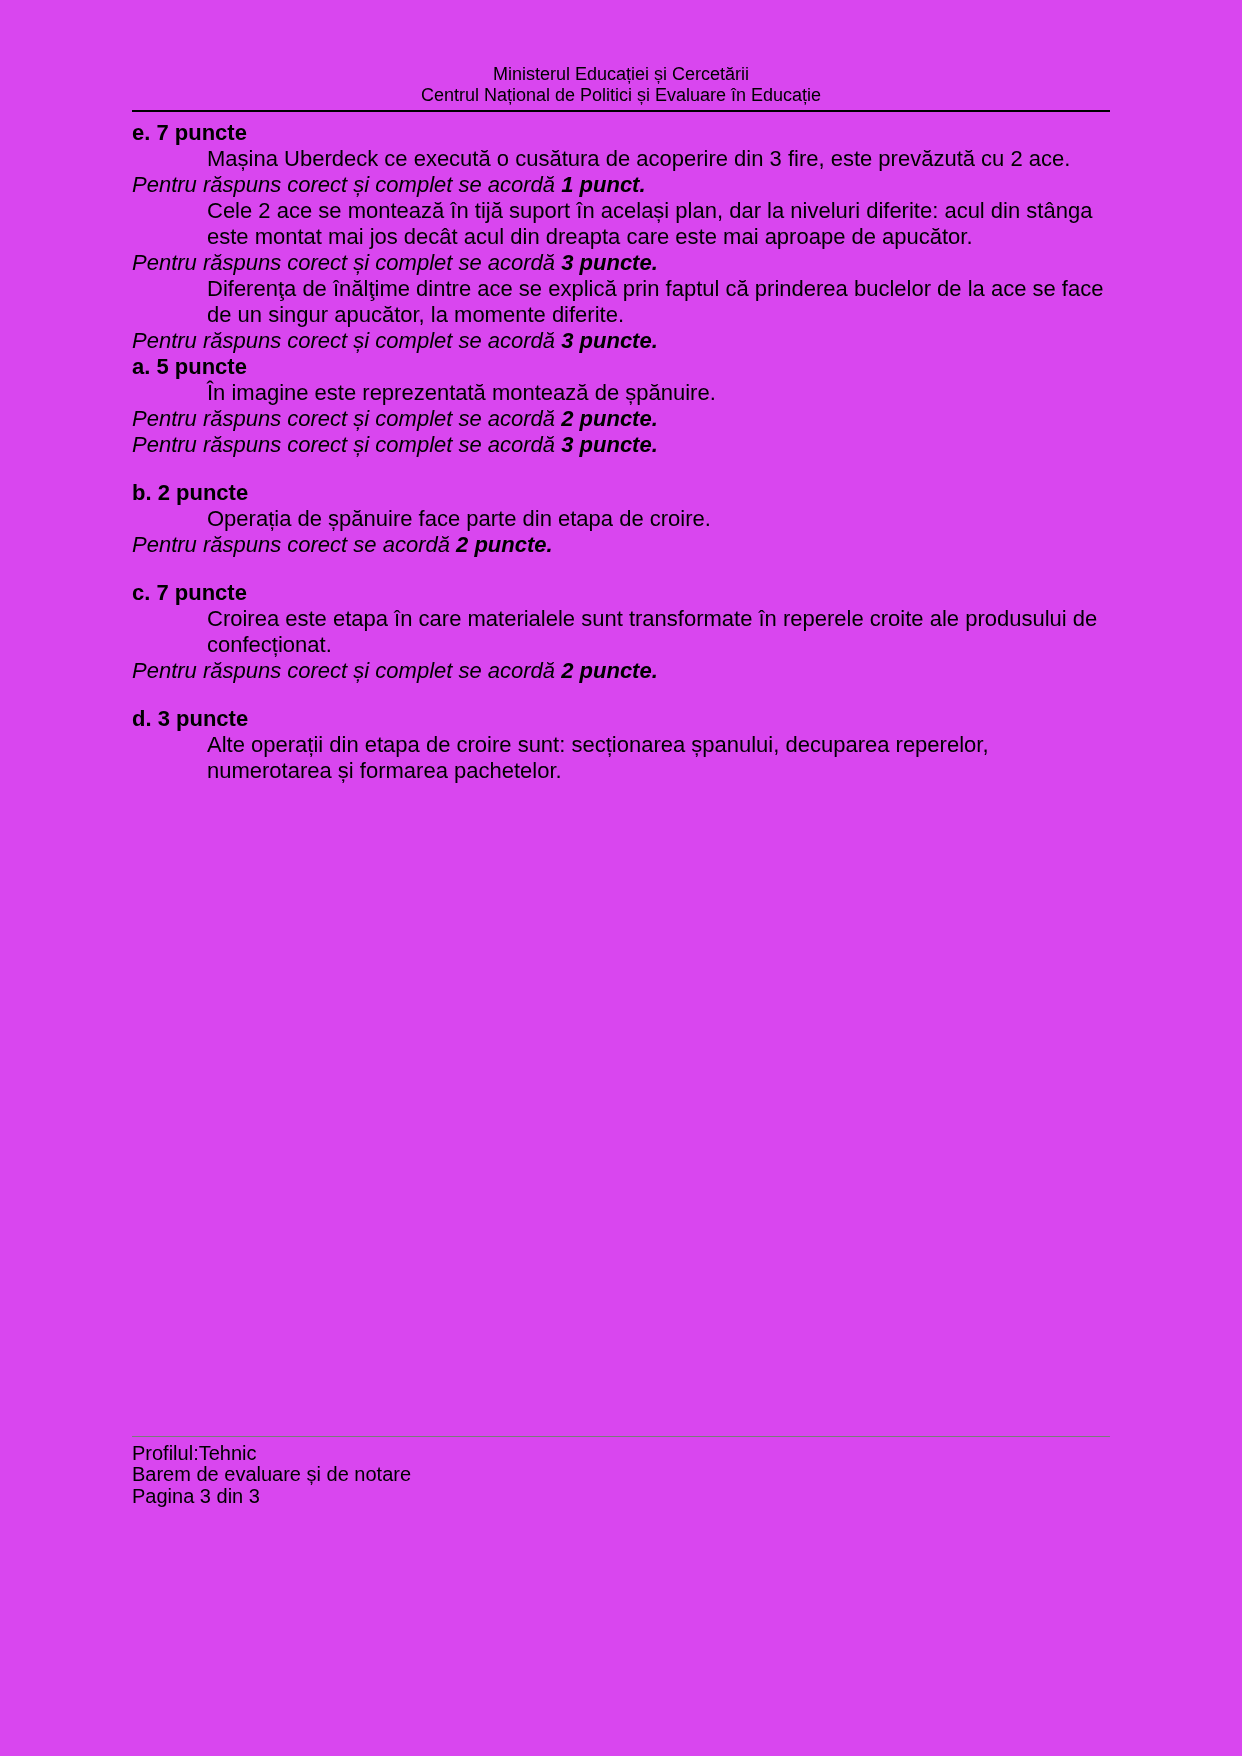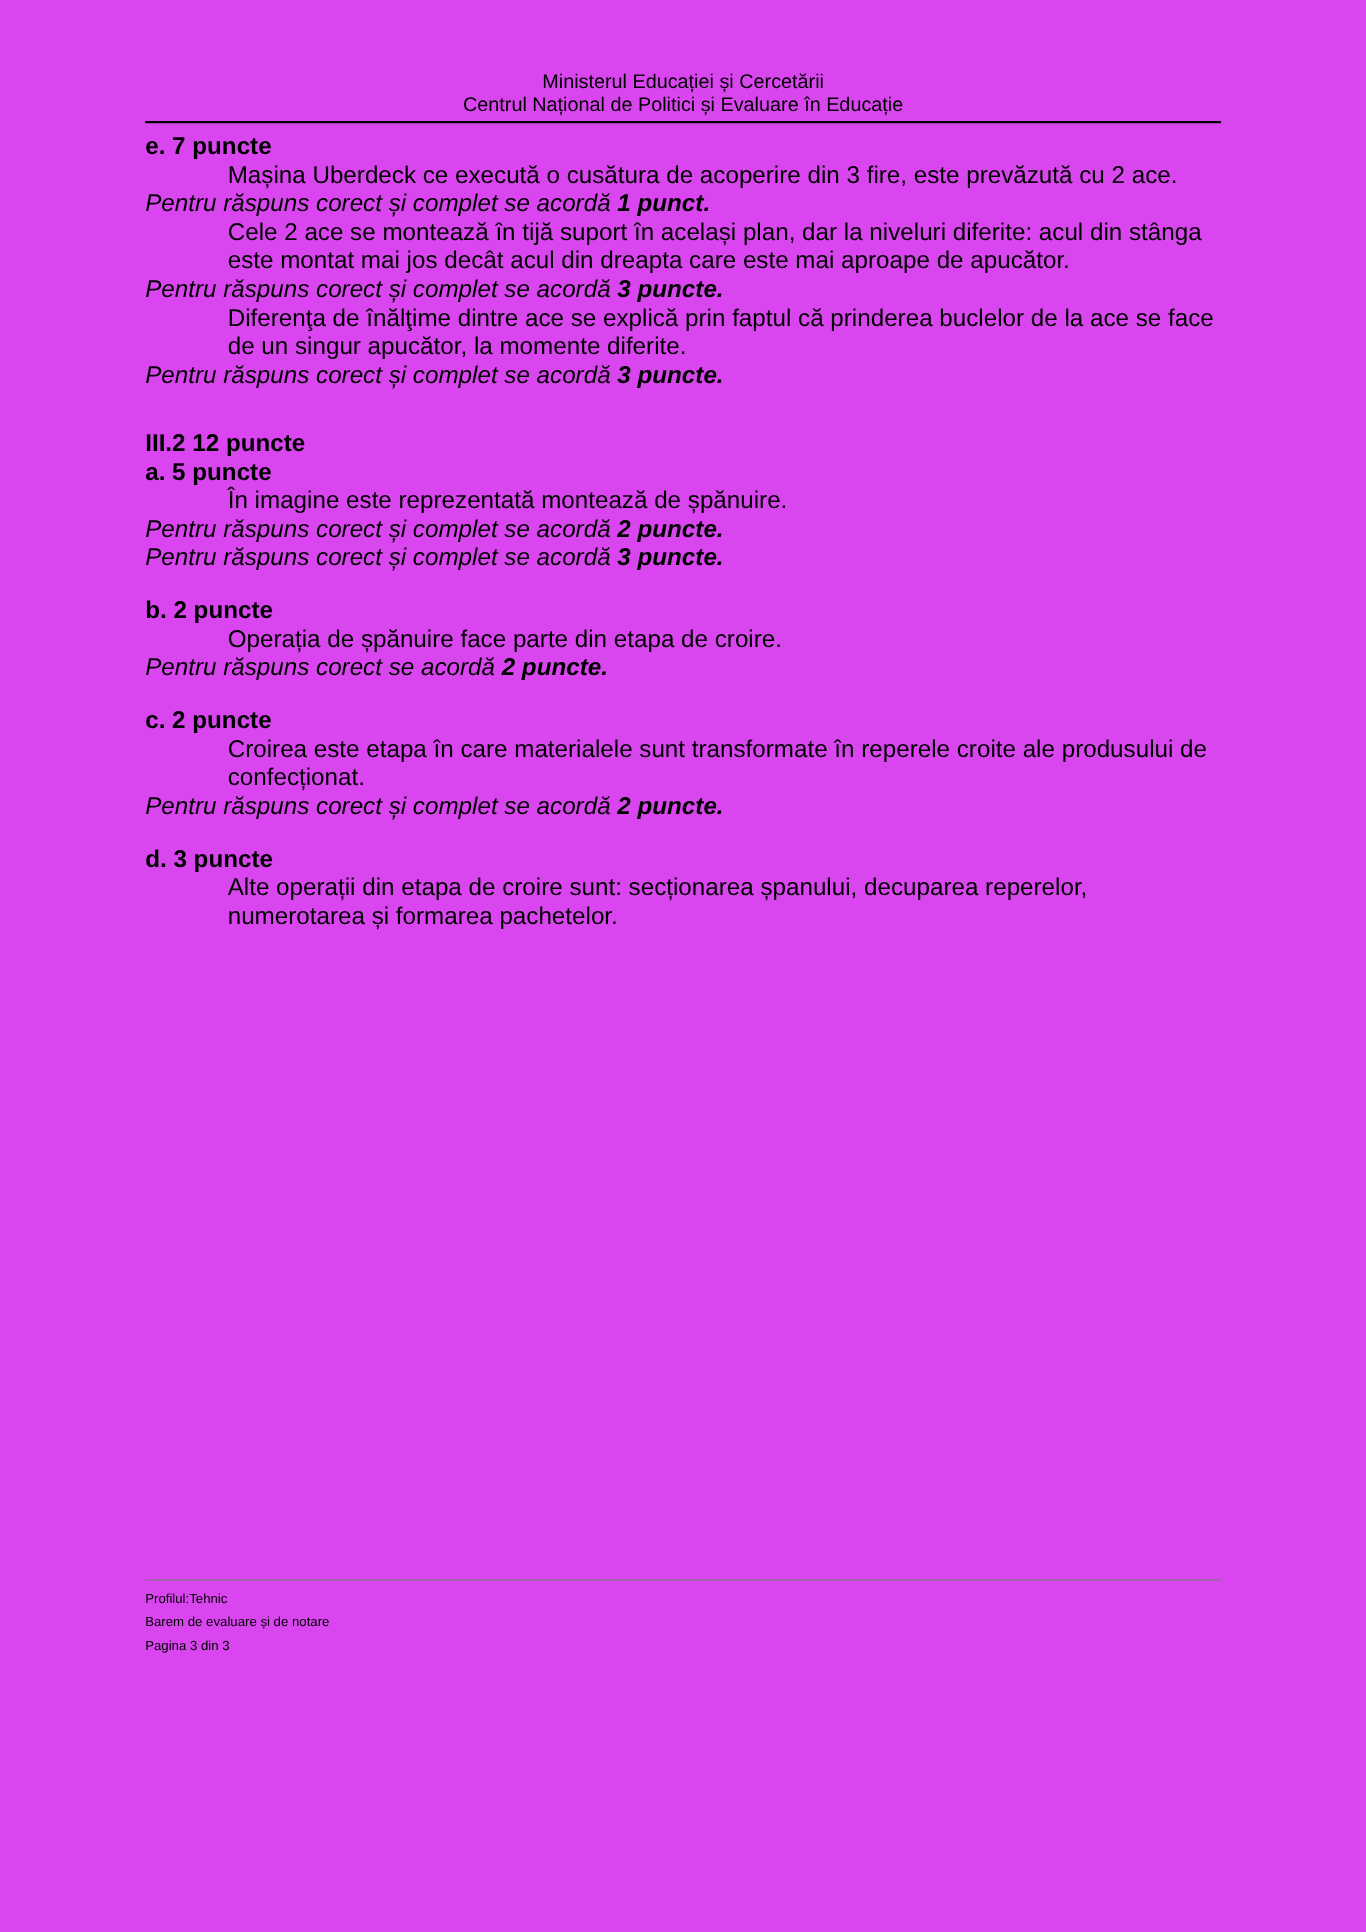--- a/index.html
+++ b/index.html
@@ -27,21 +27,21 @@
   .heading { font-weight:700; }
   .para { margin-left:75px; }
   .score { font-style:italic; }
   .score .pts { font-weight:700; }
   .mt-xl { margin-top:36px; }
   .mt-md { margin-top:22px; }
 
   
   .doc-footer {
     position:absolute; top:1436px; left:132px; width:978px;
-    font-size:12px; line-height:21px;
+    font-size:20px; line-height:21px;
   }
   .footer-rule { height:0; border-top:1px solid #7a7a7a; margin-bottom:6px; }
   .footer-page { margin-top:1px; }
 </style>
 </head>
 <body>
 
 <div class="page">
 
   <header class="doc-header">
@@ -53,31 +53,30 @@
   <main class="doc-body">
 
     <div class="heading">e. 7 puncte</div>
     <p class="para">Mașina Uberdeck ce execută o cusătura de acoperire din 3 fire, este prevăzută cu 2 ace.</p>
     <p class="score"><span class="txt">Pentru răspuns corect și complet se acordă </span><span class="pts">1 punct.</span></p>
     <p class="para">Cele 2 ace se montează în tijă suport în același plan, dar la niveluri diferite: acul din stânga este montat mai jos decât acul din dreapta care este mai aproape de apucător.</p>
     <p class="score"><span class="txt">Pentru răspuns corect și complet se acordă </span><span class="pts">3 puncte.</span></p>
     <p class="para">Diferenţa de înălţime dintre ace se explică prin faptul că prinderea buclelor de la ace se face de un singur apucător, la momente diferite.</p>
     <p class="score"><span class="txt">Pentru răspuns corect și complet se acordă </span><span class="pts">3 puncte.</span></p>
 
-    <div class="heading mt-xl">III.2 12 puncte</div>
     <div class="heading">a. 5 puncte</div>
     <p class="para">În imagine este reprezentată montează de șpănuire.</p>
     <p class="score"><span class="txt">Pentru răspuns corect și complet se acordă </span><span class="pts">2 puncte.</span></p>
     <p class="score"><span class="txt">Pentru răspuns corect și complet se acordă </span><span class="pts">3 puncte.</span></p>
 
     <div class="heading mt-md">b. 2 puncte</div>
     <p class="para">Operația de șpănuire face parte din etapa de croire.</p>
     <p class="score"><span class="txt">Pentru răspuns corect se acordă </span><span class="pts">2 puncte.</span></p>
 
-    <div class="heading mt-md">c. 2 puncte</div>
+    <div class="heading mt-md">c. 7 puncte</div>
     <p class="para">Croirea este etapa în care materialele sunt transformate în reperele croite ale produsului de confecționat.</p>
     <p class="score"><span class="txt">Pentru răspuns corect și complet se acordă </span><span class="pts">2 puncte.</span></p>
 
     <div class="heading mt-md">d. 3 puncte</div>
     <p class="para">Alte operații din etapa de croire sunt: secționarea șpanului, decuparea reperelor, numerotarea și formarea pachetelor.</p>
 
   </main>
 
   <footer class="doc-footer">
     <div class="footer-rule"></div>

